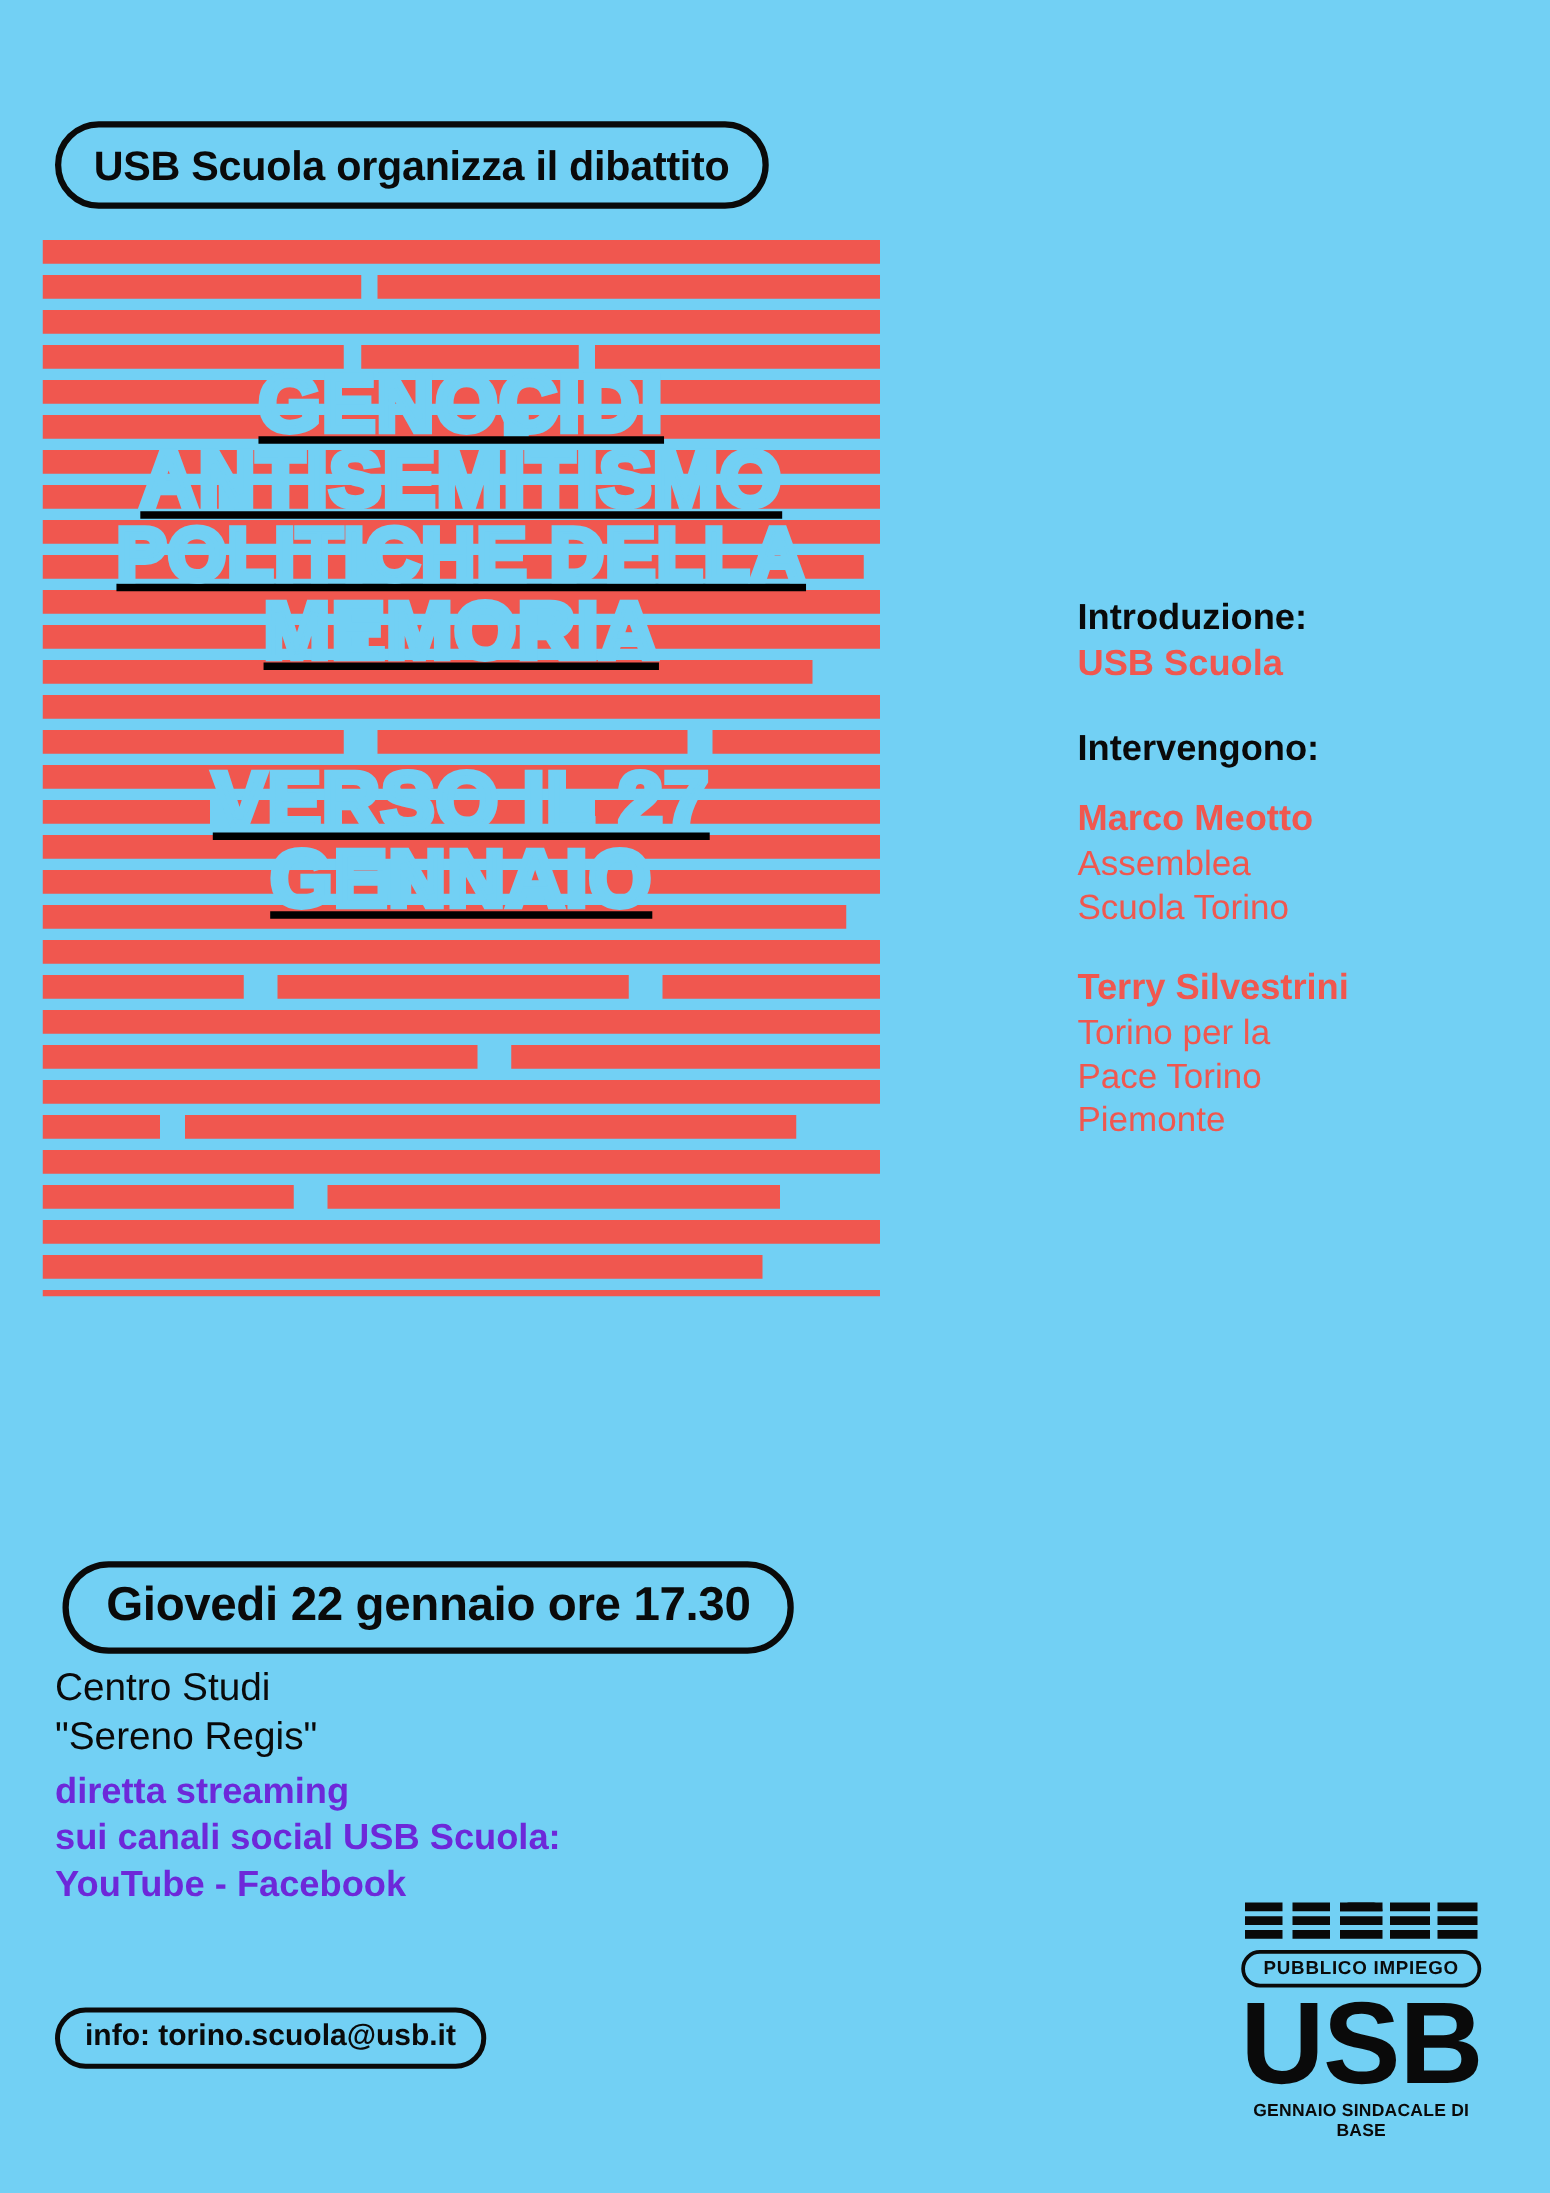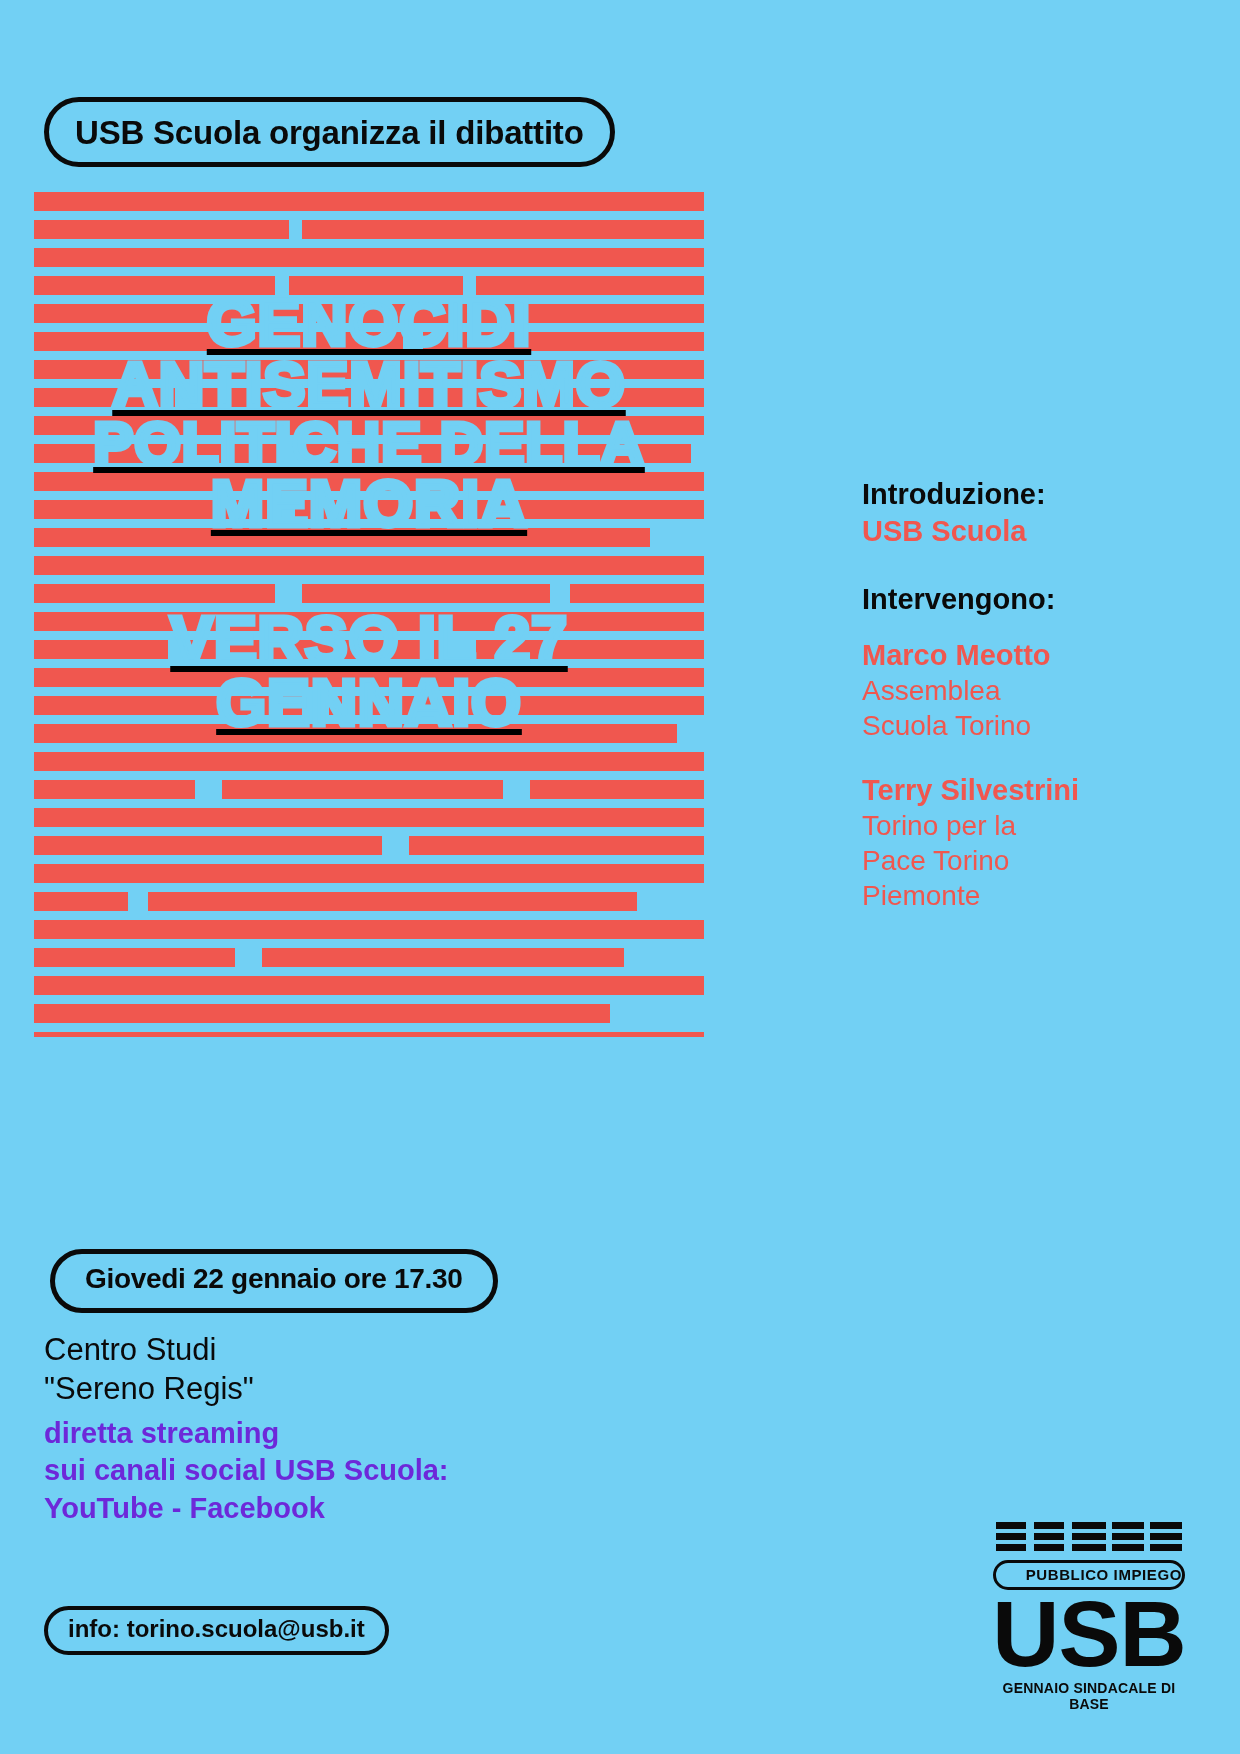--- a/index.html
+++ b/index.html
@@ -112,21 +112,21 @@
     line-height: 1.25;
     margin: 0;
   }
   .sp-head.second { margin-top: 0; margin-bottom: 22px; }
 
   
   #date-pill {
     position: absolute;
     left: 50px;
     top: 1249px;
-    font-size: 28px;
+    font-size: 38px;
     padding: 11px 30px 15px 30px;
     letter-spacing: -0.3px;
   }
 
   
   #venue {
     position: absolute;
     left: 44px;
     top: 1330px;
     width: 640px;
@@ -174,21 +174,20 @@
   .logo-strip {
     border: 3px solid #0a0a0a;
     border-radius: 18px;
     font-size: 15px;
     font-weight: bold;
     letter-spacing: 0.6px;
     color: #0a0a0a;
     padding: 3px 0 4px 0;
     width: 186px;
     margin: 0 auto;
-    text-align: right;
   }
   .logo-usb {
     font-size: 93px;
     font-weight: bold;
     letter-spacing: -1px;
     color: #0a0a0a;
     line-height: 0.92;
     margin-top: 2px;
   }
   .logo-sub {

